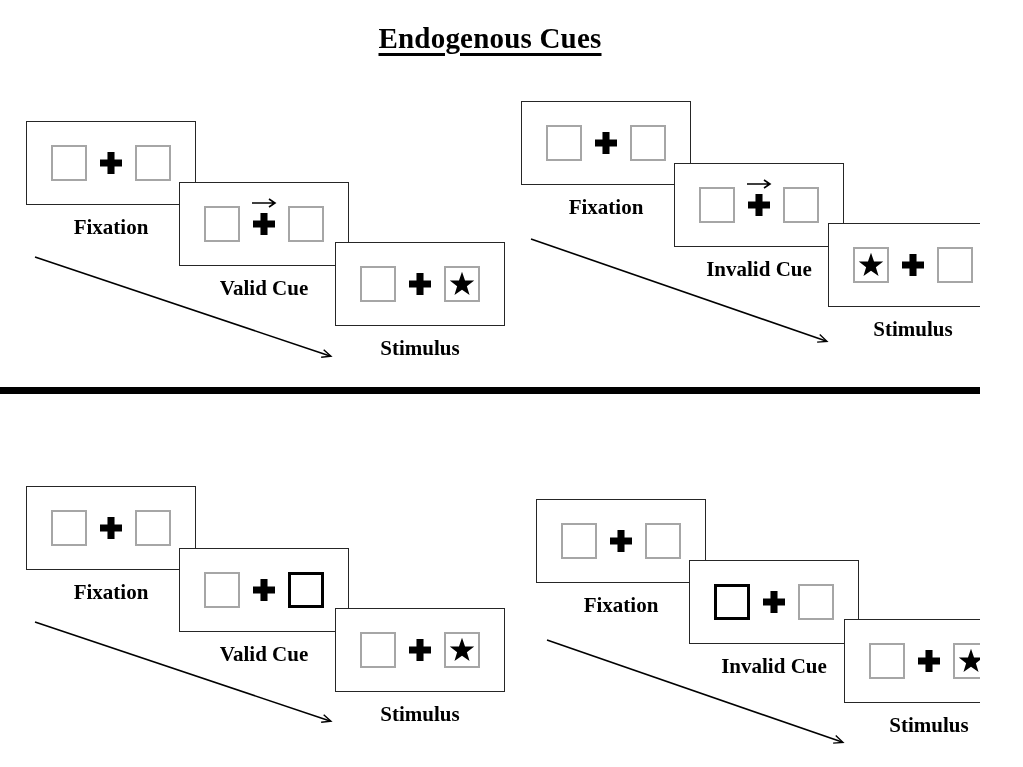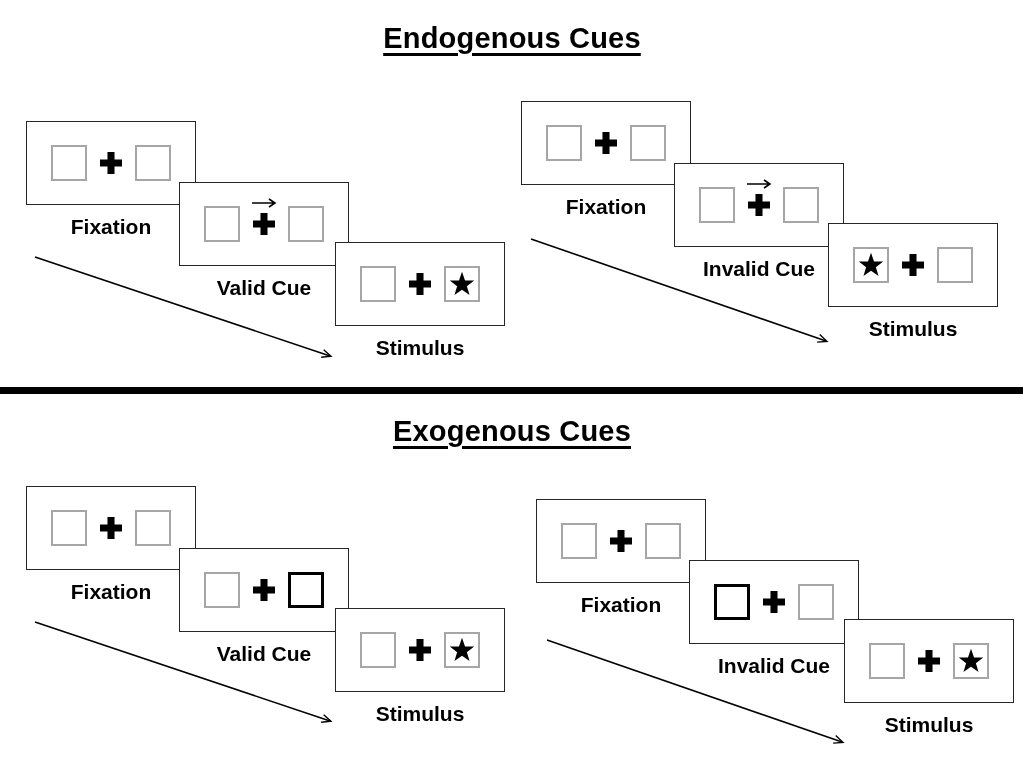--- a/index.html
+++ b/index.html
@@ -1,22 +1,21 @@
 <!DOCTYPE html>
 <html><head>
 <meta charset="utf-8">
 <style>
   html,body{margin:0;padding:0;background:#ffffff;}
   #slide{
     position:relative;
     width:980px;height:767px;
     background:#ffffff;
-    font-family:Liberation Sans, sans-serif;
+    font-family:Liberation Serif, serif;
     overflow:hidden;
-    padding-left:44px;
   }
   .section-title{
     position:absolute;left:0;width:100%;
     text-align:center;
     font-size:29px;font-weight:700;color:#000;
     text-decoration:underline;
     text-decoration-thickness:3px;
     text-underline-offset:5px;
     letter-spacing:0.2px;
   }
@@ -58,21 +57,20 @@
     position:absolute;left:0;top:0;width:1023px;height:767px;
     pointer-events:none;z-index:5;
   }
 </style>
 </head>
 <body>
 
 <div id="slide">
 
   <div class="section-title" style="top:22px">Endogenous Cues</div>
-  <div class="section-title" style="top:415px">Exogenous Cues</div>
 
   <div class="divider"></div>
 
   <div class="seq-item z1" style="left:26px;top:121px">
     <div class="panel">
       <div class="box"></div>
       <div class="cross-wrap">
         <svg class="plus-svg" width="22" height="22" viewBox="0 0 20 20">
             <path d="M6.8 0H13.2V6.8H20V13.2H13.2V20H6.8V13.2H0V6.8H6.8Z" fill="#000"></path>
           </svg>

